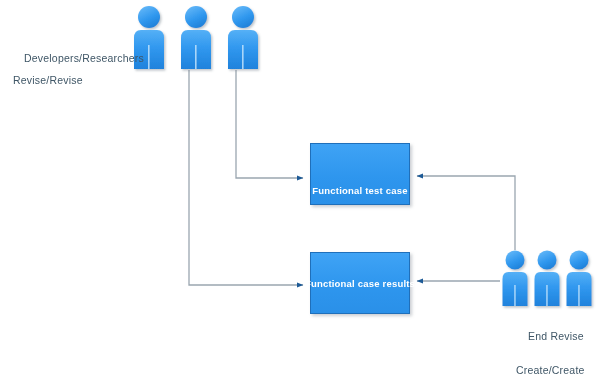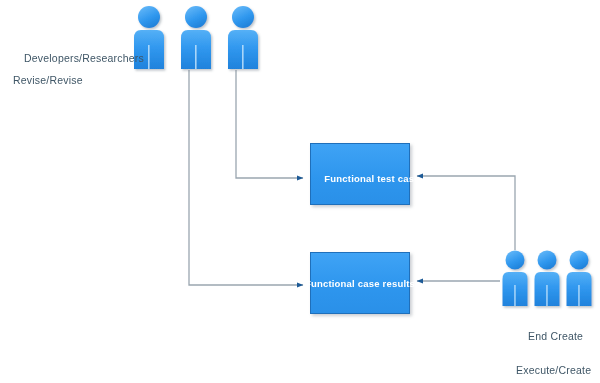--- a/index.html
+++ b/index.html
@@ -124,27 +124,27 @@
       </g>
       <g filter="url(#softShadow)" transform="translate(564,250)">
         <circle cx="15" cy="10" r="9.5" fill="url(#headGrad)"></circle>
         <path d="M2.5,29 q0,-7 6,-7 h13 q6,0 6,7 v27 H2.5 Z" fill="url(#personGrad)"></path>
         <rect x="14.2" y="35" width="1.5" height="21" fill="#bfe2fb" opacity="0.85"></rect>
       </g>
     </g>
   </svg>
 
   <div class="process-box" style="left:310px; top:143px; width:100px; height:62px;"></div>
-  <div class="box-label" style="left:360px; top:178px;margin-left:12px;">Functional test case</div>
+  <div class="box-label" style="left:360px; top:190px;">Functional test case</div>
 
   <div class="process-box" style="left:310px; top:252px; width:100px; height:62px;"></div>
   <div class="box-label" style="left:360px; top:283px;">Functional case results</div>
 
   <div class="diagram-label" style="left:24px; top:40px;margin-top:12px;">Developers/Researchers</div>
 
   <div class="diagram-label" style="left:13px; top:74px;">Revise/Revise</div>
 
 
-  <div class="diagram-label" style="left:528px; top:330px;">End Create</div>
+  <div class="diagram-label" style="left:528px; top:330px;">End Revise</div>
 
-  <div class="diagram-label" style="left:516px; top:364px;">Execute/Create</div>
+  <div class="diagram-label" style="left:516px; top:364px;">Create/Create</div>
 
 </div>
 
 </body></html>

